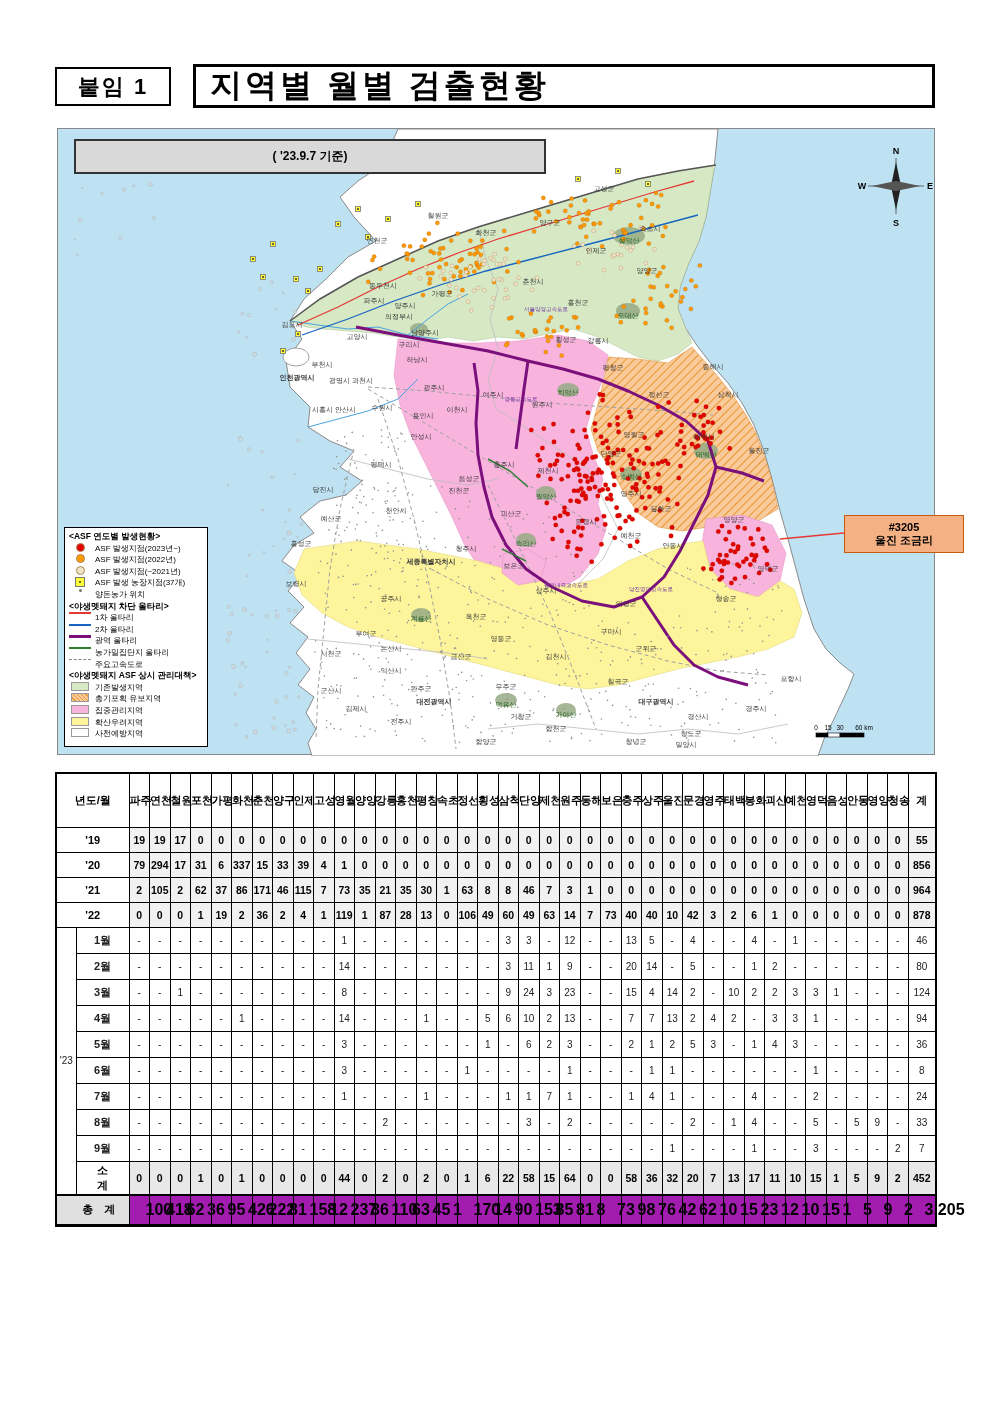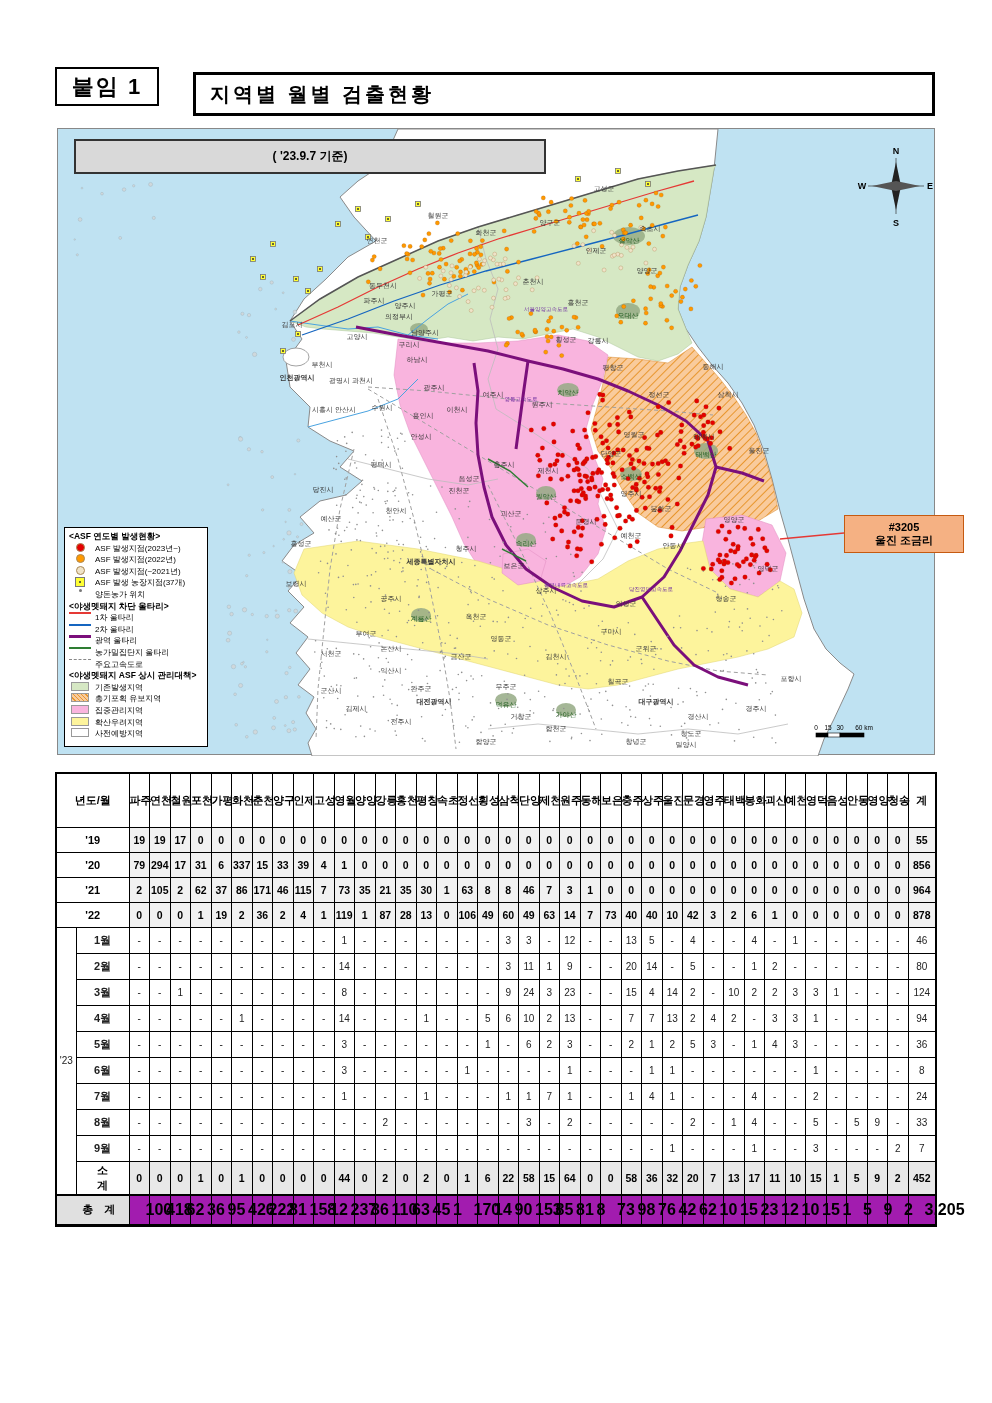--- a/index.html
+++ b/index.html
@@ -1,19 +1,19 @@
 <!DOCTYPE html>
 <html><head>
 <meta charset="utf-8">
 <style>
   html,body{margin:0;padding:0;background:#fff;}
   body{width:992px;height:1403px;position:relative;font-family:"Liberation Sans","DejaVu Sans",sans-serif;color:#000;overflow:hidden;}
   .box{position:absolute;box-sizing:border-box;}
-  #attach-box{left:55px;top:67px;width:104px;height:39px;border:2px solid #000;display:flex;align-items:center;justify-content:center;font-size:22px;font-weight:bold;letter-spacing:2px;}
-  #doc-title-box{left:193px;top:64px;width:742px;height:44px;border:3px solid #000;display:flex;align-items:center;font-size:20px;font-weight:bold;padding-left:14px;letter-spacing:3px;margin-top:8px;}
+  #attach-box{left:55px;top:67px;width:116px;height:39px;border:2px solid #000;display:flex;align-items:center;justify-content:center;font-size:22px;font-weight:bold;letter-spacing:2px;}
+  #doc-title-box{left:193px;top:64px;width:742px;height:44px;border:3px solid #000;display:flex;align-items:center;font-size:32px;font-weight:bold;padding-left:14px;letter-spacing:3px;}
   #map-wrap{left:57px;top:128px;width:878px;height:627px;border:1px solid #888;background:#bfe2f2;overflow:visible;}
   #map-svg{position:absolute;left:0;top:0;}
   #map-title-box{left:16px;top:10px;width:472px;height:35px;background:#d9d9d9;border:2px solid #333;display:flex;align-items:center;justify-content:center;gap:6px;}
   #map-title-box .t1{font-size:18px;font-weight:bold;}
   #map-title-box .t2{font-size:12px;font-weight:bold;}
   #legend{left:6px;top:398px;width:144px;height:220px;background:#fff;border:1px solid #000;padding:3px 4px;font-size:8px;line-height:11.6px;}
   .lg-title{font-weight:bold;font-size:8.5px;}
   .lg-item{display:flex;align-items:flex-start;gap:4px;white-space:nowrap;}
   .lg-sym{flex:0 0 22px;display:flex;align-items:center;justify-content:center;}
   .lg-dot{width:7px;height:7px;border-radius:50%;display:inline-block;}

